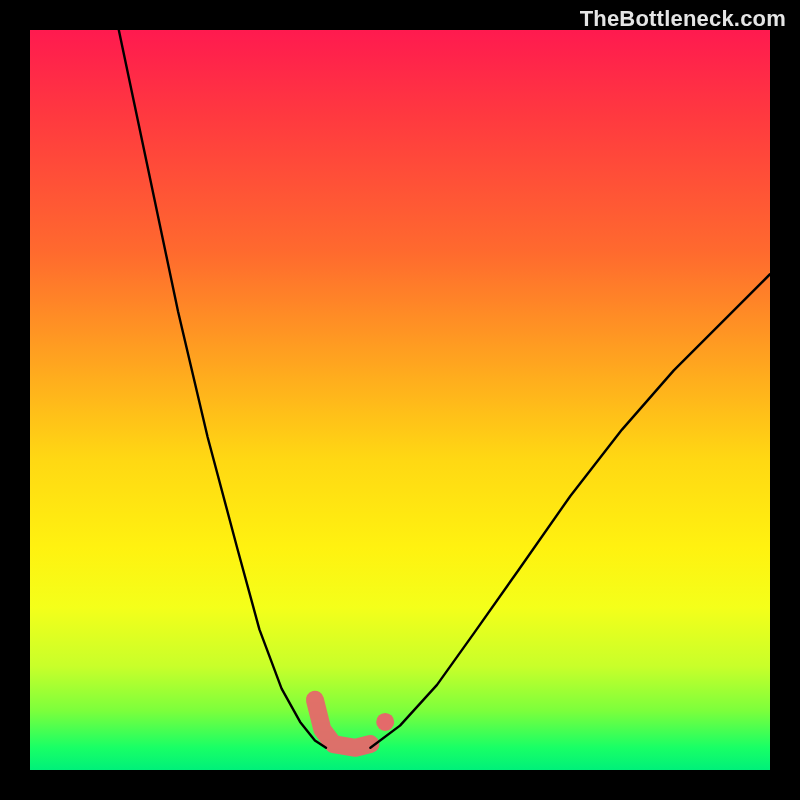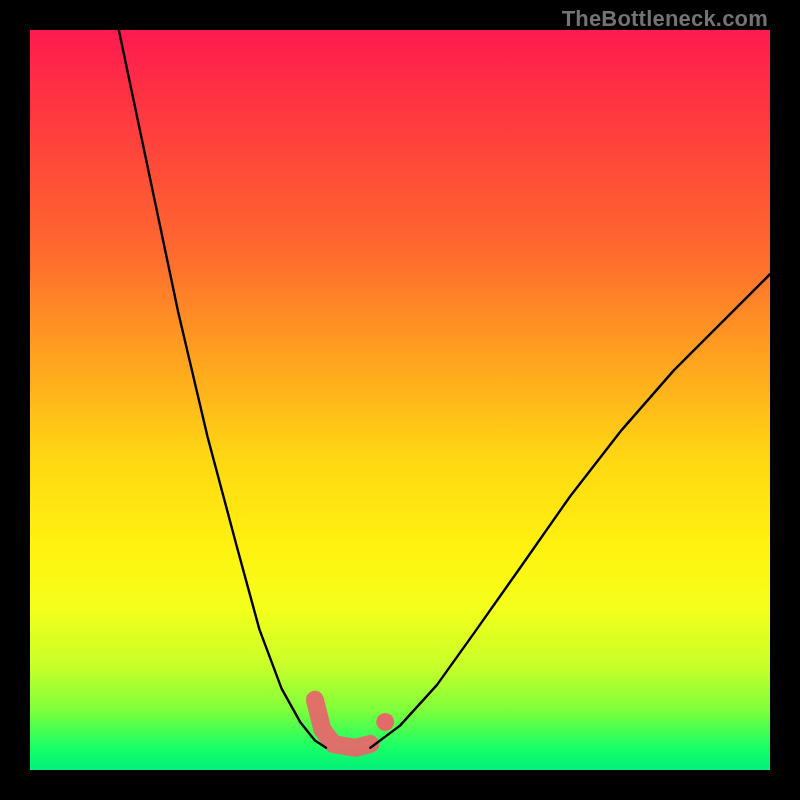--- a/index.html
+++ b/index.html
@@ -6,25 +6,25 @@
   html, body { width: 800px; height: 800px; overflow: hidden; background: #000; }
   .frame {
     position: relative;
     width: 800px;
     height: 800px;
     background: #000;
   }
   .watermark {
     position: absolute;
     top: 6px;
-    right: 32px;
+    right: 14px;
     font-family: Arial, Helvetica, sans-serif;
     font-size: 22px;
     font-weight: 600;
-    color: #737373;
+    color: #e5e5e5;
     letter-spacing: 0.2px;
     z-index: 20;
     user-select: none;
   }
   .plot-area {
     position: absolute;
     left: 30px;
     top: 30px;
     width: 740px;
     height: 740px;

